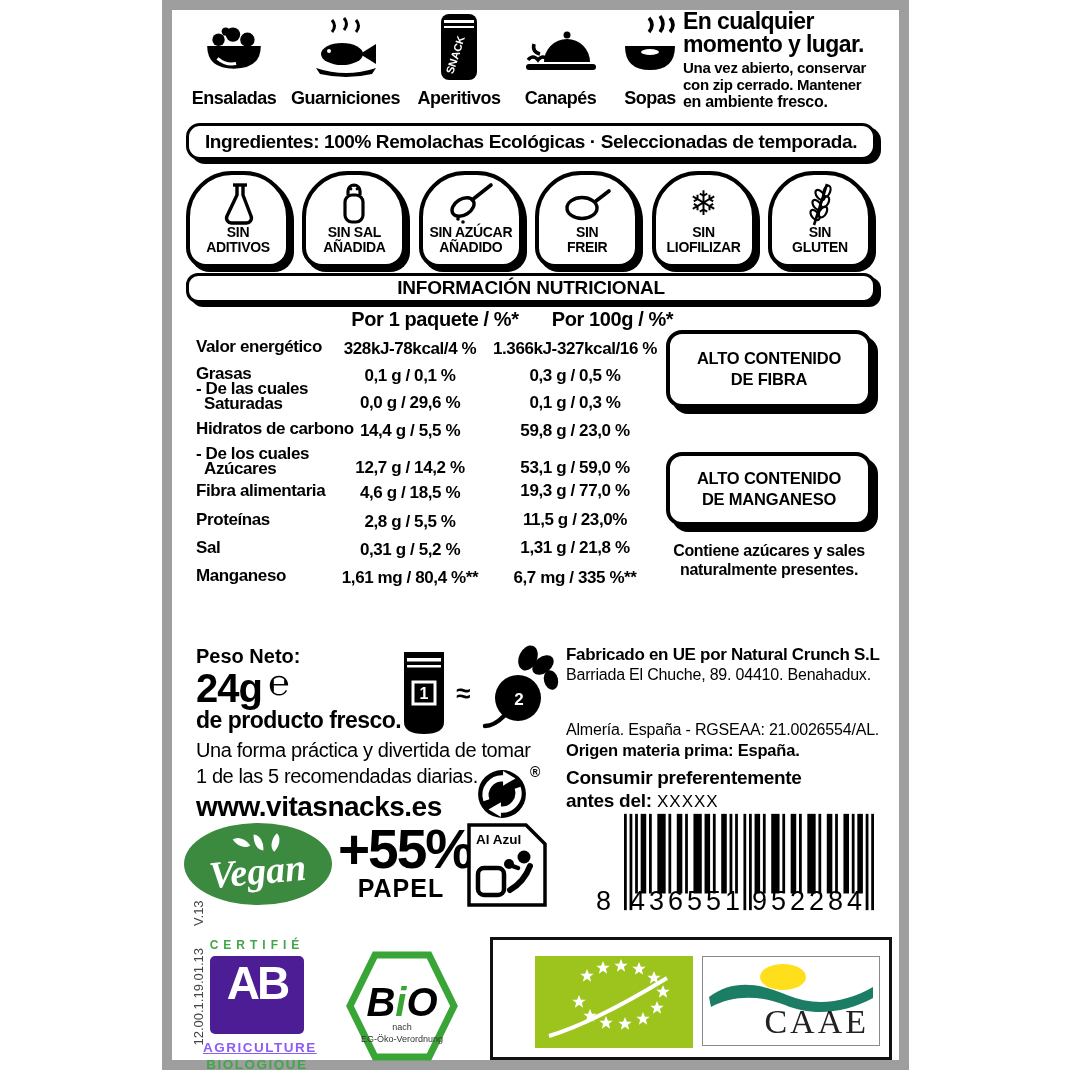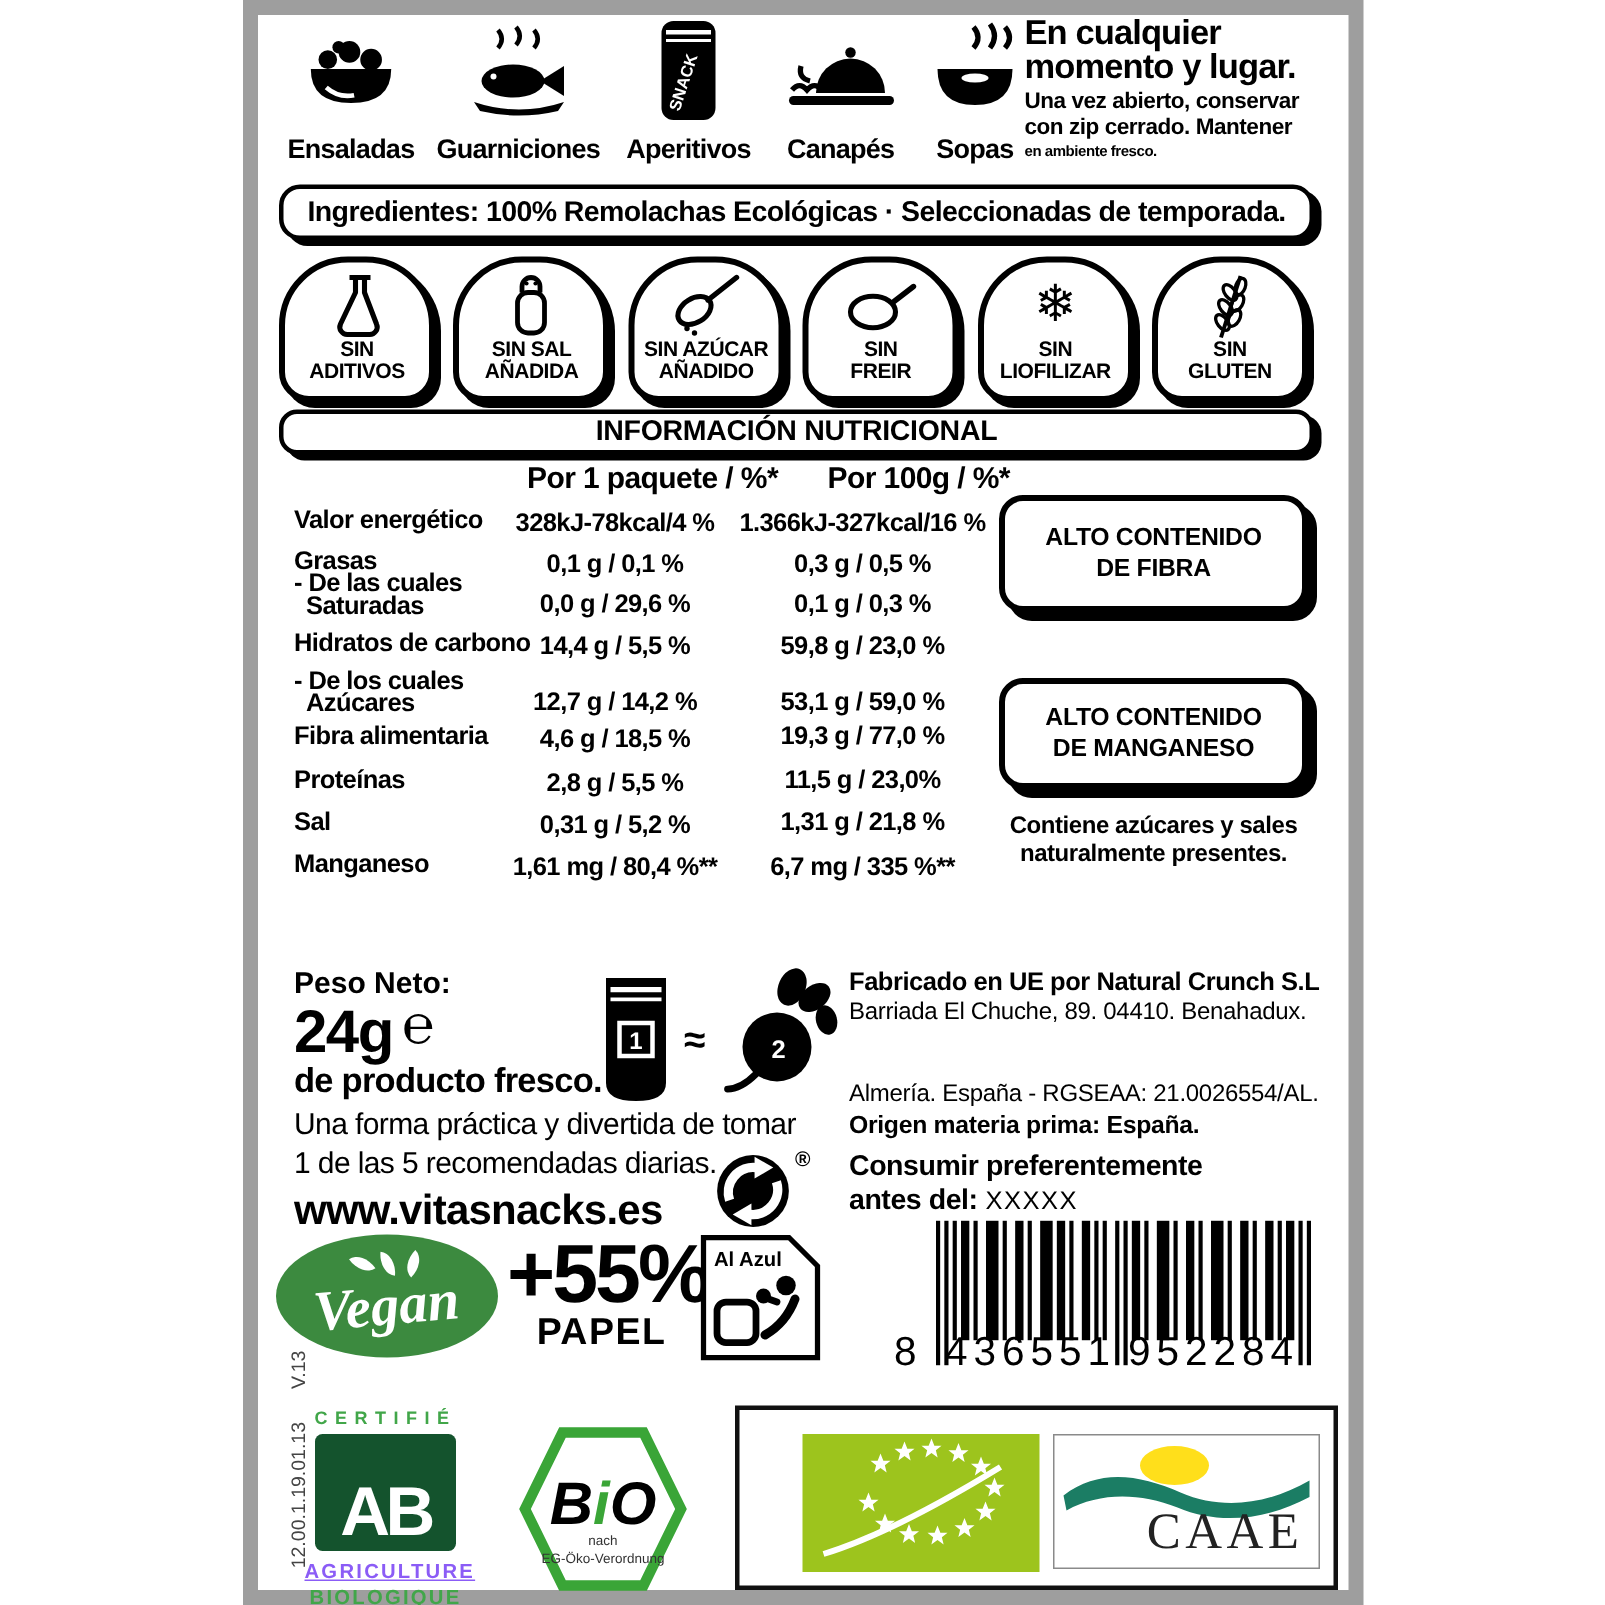--- a/index.html
+++ b/index.html
@@ -36,21 +36,21 @@
   .vegan{background:#3c8a3f;border-radius:50%;display:flex;flex-direction:column;
          align-items:center;justify-content:center;}
   .vegan .leaves{display:flex;gap:6px;height:16px;margin-bottom:-2px;}
   .vegan .leaf{width:11px;height:15px;background:#fff;border-radius:0 100% 0 100%;}
   .vegan .word{font-family:"Liberation Serif",serif;font-style:italic;font-weight:bold;
                font-size:38px;color:#fff;transform:rotate(-5deg);}
   .mline{white-space:nowrap;}
   .caaebox{background:#fff;border:1.5px solid #8a8a8a;box-sizing:border-box;position:relative;}
   .caaetxt{position:absolute;right:10px;bottom:4px;font-family:"Liberation Serif",serif;
            font-size:34px;letter-spacing:3px;color:#222;}
-  .abg{background:#14532d;border-radius:5px;display:flex;align-items:flex-end;justify-content:center;}
+  .abg{background:#4c1d95;border-radius:5px;display:flex;align-items:flex-start;justify-content:center;}
 </style>
 </head>
 <body>
 
 <div class="page">
   <div class="frame"></div>
 
   <div class="abs" style="left:186px;top:12px;width:502px;display:flex;justify-content:space-between;">
     <div style="width:96px;text-align:center;">
       <svg width="66" height="72" viewBox="0 0 64 64">
@@ -104,21 +104,21 @@
       </svg>
       <div class="b" style="font-size:18px;letter-spacing:-0.5px;">Sopas</div>
     </div>
   </div>
 
   <div class="abs" style="left:683px;top:10px;width:205px;">
     <div class="b" style="font-size:23px;line-height:23px;letter-spacing:-0.6px;">En cualquier</div>
     <div class="b" style="font-size:23px;line-height:23px;letter-spacing:-0.6px;">momento y lugar.</div>
     <div class="b" style="font-size:15px;line-height:17px;margin-top:3px;letter-spacing:-0.3px;">Una vez abierto, conservar</div>
     <div class="b" style="font-size:15px;line-height:17px;letter-spacing:-0.3px;">con zip cerrado. Mantener</div>
-    <div class="b" style="font-size:10px;line-height:17px;letter-spacing:-0.3px;">en ambiente fresco.</div>
+    <div class="b" style="font-size:16px;line-height:17px;letter-spacing:-0.3px;">en ambiente fresco.</div>
   </div>
 
   <div class="pill abs" style="left:186px;top:123px;width:690px;height:37px;">
     <span class="b tight" style="font-size:19px;">Ingredientes: 100% Remolachas Ecológicas · Seleccionadas de temporada.</span>
   </div>
 
   <div class="badges abs" style="left:186px;top:171px;width:686px;">
     <div class="badge">
       <div class="ic">
           <svg width="42" height="46" viewBox="0 0 40 46">

